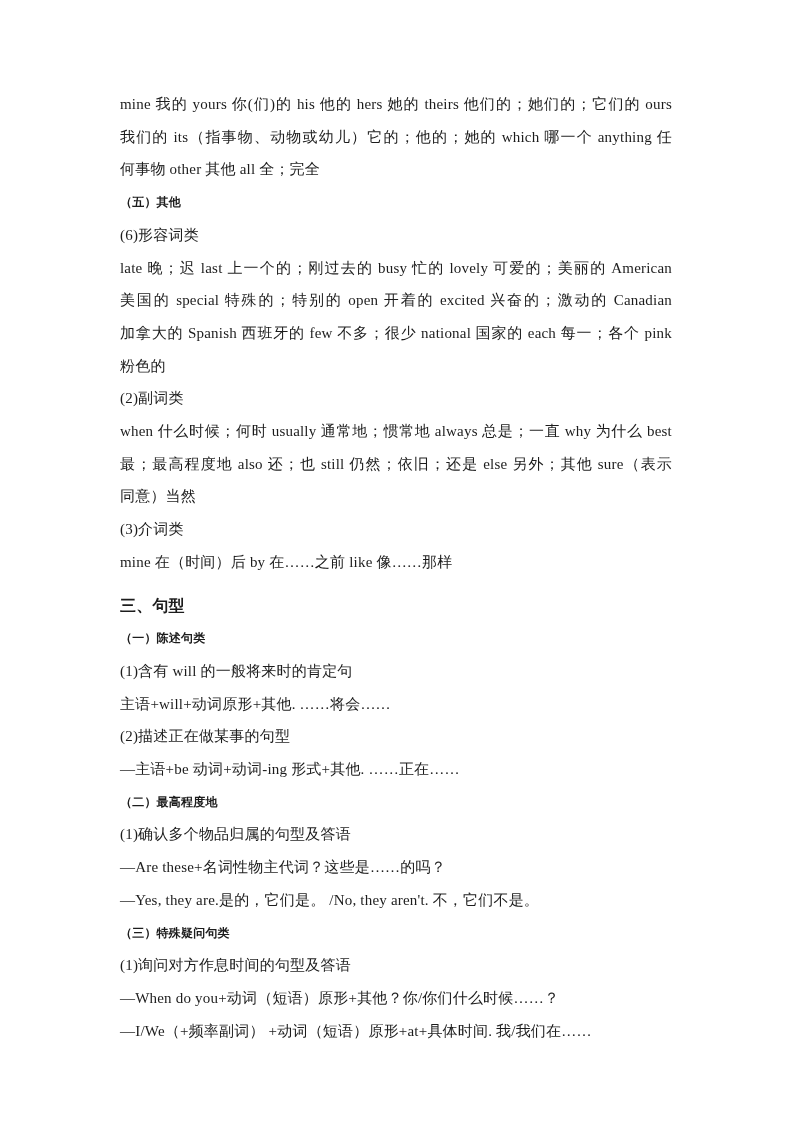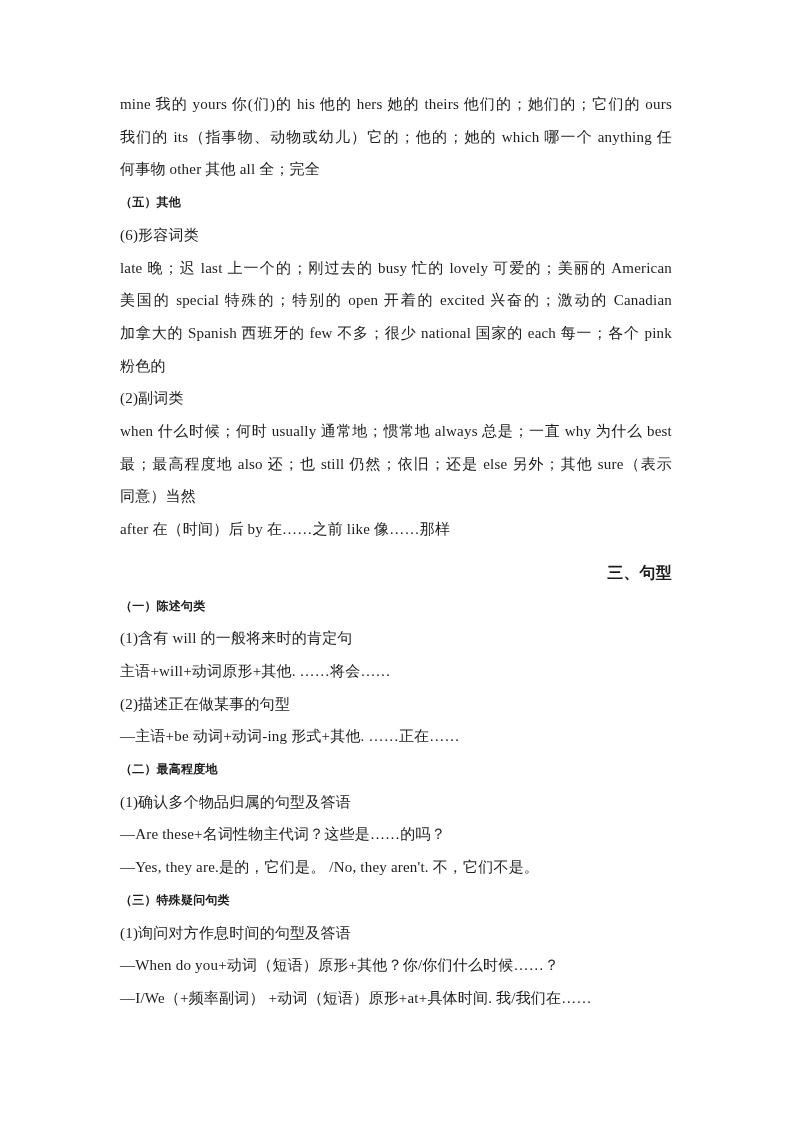--- a/index.html
+++ b/index.html
@@ -39,21 +39,20 @@
     font-weight: bold;
     font-size: 12px;
   }
   
   .h-major {
     font-weight: bold;
     font-size: 16px;
   }
   .gap {
     margin-top: 11px;
-    text-align: right;
   }
 </style>
 </head>
 <body>
 
 <div class="page">
   <div class="content">
 
     <p class="ln j">mine 我的 yours 你(们)的 his 他的 hers 她的 theirs 他们的；她们的；它们的 ours</p>
     <p class="ln j">我们的 its（指事物、动物或幼儿）它的；他的；她的 which 哪一个 anything 任</p>
@@ -65,21 +64,22 @@
     <p class="ln j">late 晚；迟 last 上一个的；刚过去的 busy 忙的 lovely 可爱的；美丽的 American</p>
     <p class="ln j">美国的 special 特殊的；特别的 open 开着的 excited 兴奋的；激动的 Canadian</p>
     <p class="ln j">加拿大的 Spanish 西班牙的 few 不多；很少 national 国家的 each 每一；各个 pink</p>
     <p class="ln">粉色的</p>
 
     <p class="ln">(2)副词类</p>
     <p class="ln j">when 什么时候；何时 usually 通常地；惯常地 always 总是；一直 why 为什么 best</p>
     <p class="ln j">最；最高程度地 also 还；也 still 仍然；依旧；还是 else 另外；其他 sure（表示</p>
     <p class="ln">同意）当然</p>
 
-    <p class="ln">after 在（时间）后 by 在……之前 like 像……那样</p>
+    <p class="ln">(3)介词类</p>
+    <p class="ln">mine 在（时间）后 by 在……之前 like 像……那样</p>
 
     <p class="ln h-major gap">三、句型</p>
 
     <p class="ln h">（一）陈述句类</p>
     <p class="ln">(1)含有 will 的一般将来时的肯定句</p>
     <p class="ln">主语+will+动词原形+其他. ……将会……</p>
     <p class="ln">(2)描述正在做某事的句型</p>
     <p class="ln">—主语+be 动词+动词-ing 形式+其他. ……正在……</p>
 
     <p class="ln h">（二）最高程度地</p>

